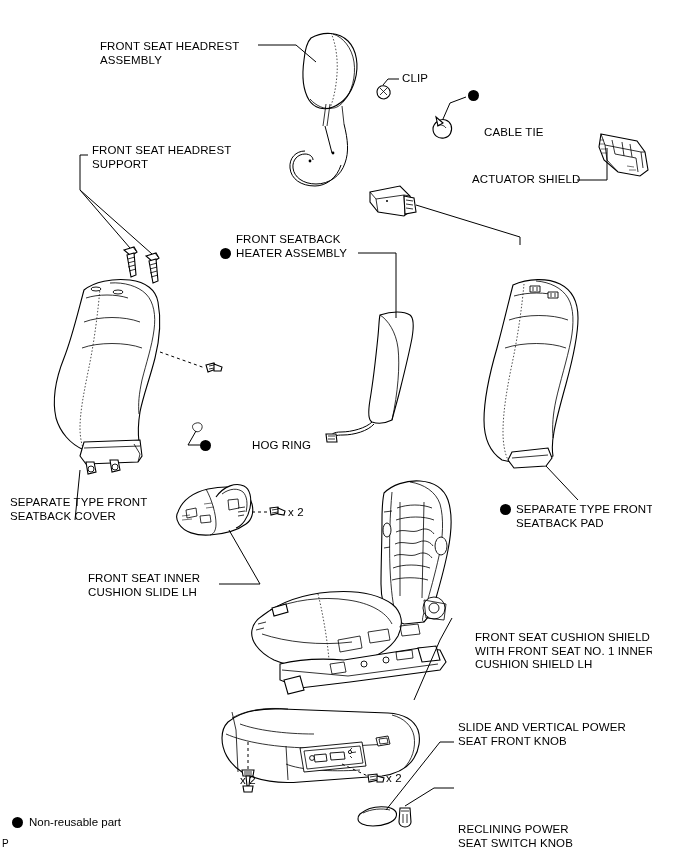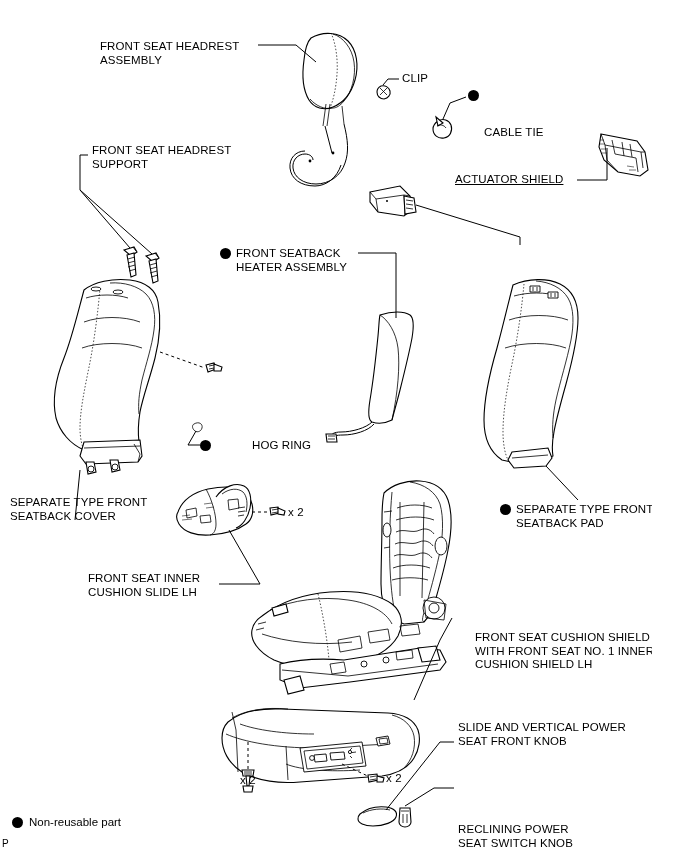--- a/index.html
+++ b/index.html
@@ -349,25 +349,25 @@
 ASSEMBLY</div>
 
   <div class="label" style="left:92px; top:144px;">FRONT SEAT HEADREST
 SUPPORT</div>
 
   <div class="label" style="left:402px; top:72px;">CLIP</div>
 
   <div class="bullet" style="left:468px; top:90px; width:11px; height:11px;"></div>
   <div class="label" style="left:484px; top:90px;margin-top:36px;">CABLE TIE</div>
 
-  <div class="label" style="left:455px; top:173px;text-decoration:underline;">ACTUATOR SHIELD</div>
+  <div class="label" style="left:472px; top:173px;">ACTUATOR SHIELD</div>
 
 
   <div class="bullet" style="left:220px; top:248px; width:11px; height:11px;"></div>
-  <div class="label" style="left:236px; top:247px;">FRONT SEATBACK
+  <div class="label" style="left:236px; top:233px;">FRONT SEATBACK
 HEATER ASSEMBLY</div>
 
   <div class="bullet" style="left:200px; top:440px; width:11px; height:11px;"></div>
   <div class="label" style="left:216px; top:439px;margin-left:36px;">HOG RING</div>
 
   <div class="label" style="left:10px; top:496px;">SEPARATE TYPE FRONT
 SEATBACK COVER</div>
 
   <div class="bullet" style="left:500px; top:504px; width:11px; height:11px;"></div>
   <div class="label" style="left:516px; top:503px;">SEPARATE TYPE FRONT

